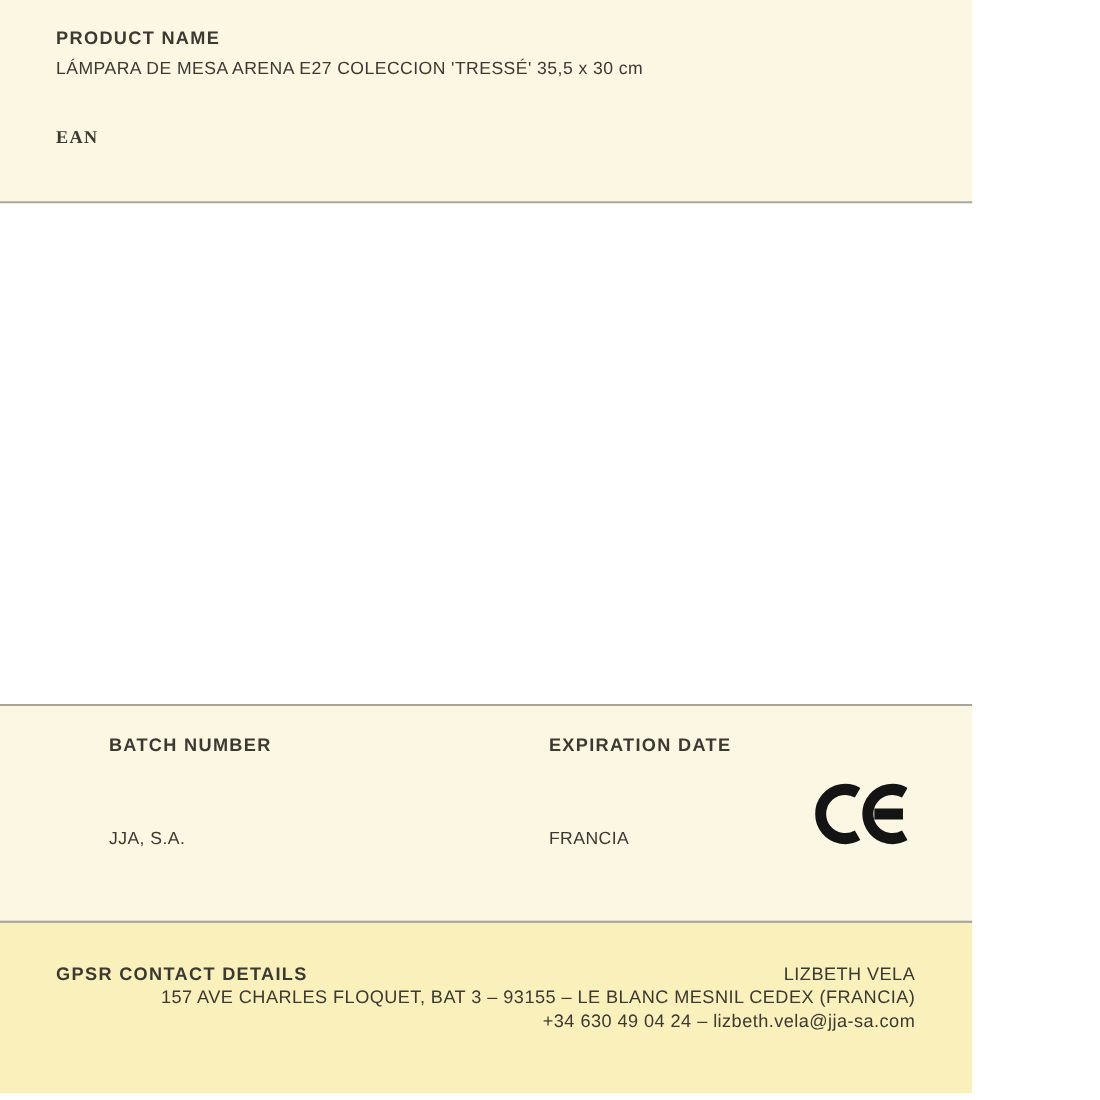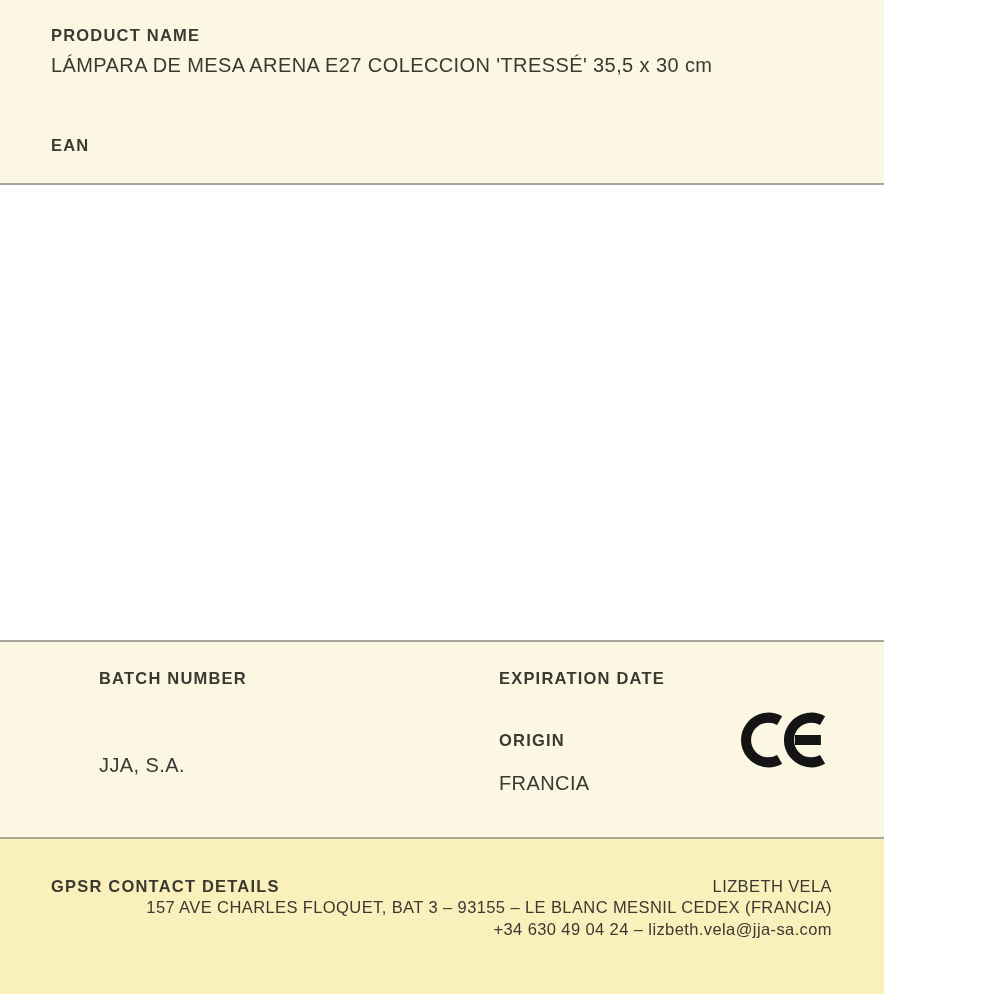--- a/index.html
+++ b/index.html
@@ -23,26 +23,26 @@
     border-bottom: 2px solid #a8a59b;
     padding: 26px 52px 0 51px;
   }
   .field-label {
     font-weight: bold;
     font-size: 16.5px;
     letter-spacing: 1.2px;
     line-height: 1.1;
   }
   .field-value {
-    font-size: 20px;
+    font-size: 16px;
     letter-spacing: 0.4px;
     line-height: 1.1;
     margin-top: 10px;
   }
-  .sec-top .ean-block { margin-top: 60px; }
+  .sec-top .ean-block { margin-top: 44px; font-family: Liberation Serif, serif; }
 
   
   .sec-middle {
     height: 457px;
     background: #ffffff;
     border-bottom: 2px solid #a8a59b;
   }
 
   
   .sec-info {
@@ -112,21 +112,20 @@
       </div>
       <div class="info-col">
         <div class="field-label">EXPIRATION DATE</div>
       </div>
     </div>
     <div class="info-cols info-row2">
       <div class="info-col">
         <div class="field-value">JJA, S.A.</div>
       </div>
       <div class="info-col">
-        <div class="field-label">ORIGIN</div>
         <div class="field-value">FRANCIA</div>
       </div>
     </div>
     <div class="ce-wrap">
       <svg width="84" height="62" viewBox="0 0 92 62" aria-hidden="true">
         <g fill="none" stroke="#141414" stroke-width="11">
           <path d="M 42.3 9.8 A 24.5 24.5 0 1 0 42.3 52.2"></path>
           <path d="M 89.3 9.8 A 24.5 24.5 0 1 0 89.3 52.2"></path>
           <path d="M 59 31 H 87.5"></path>
         </g>

